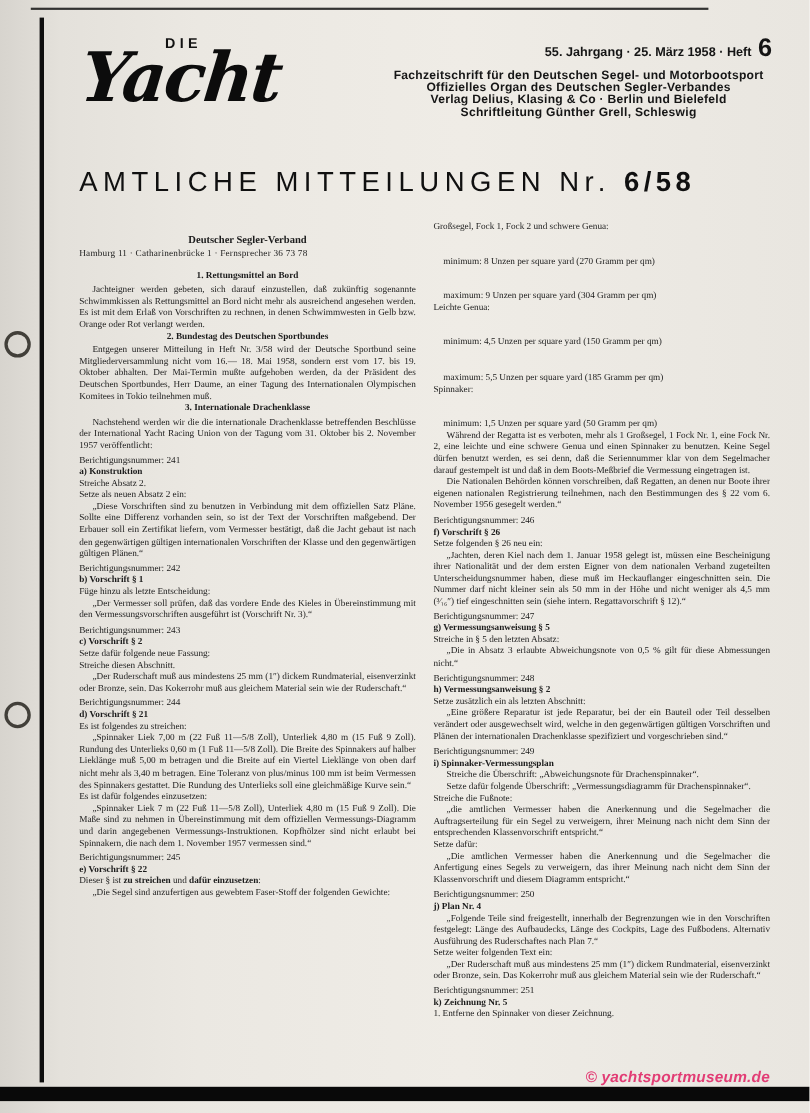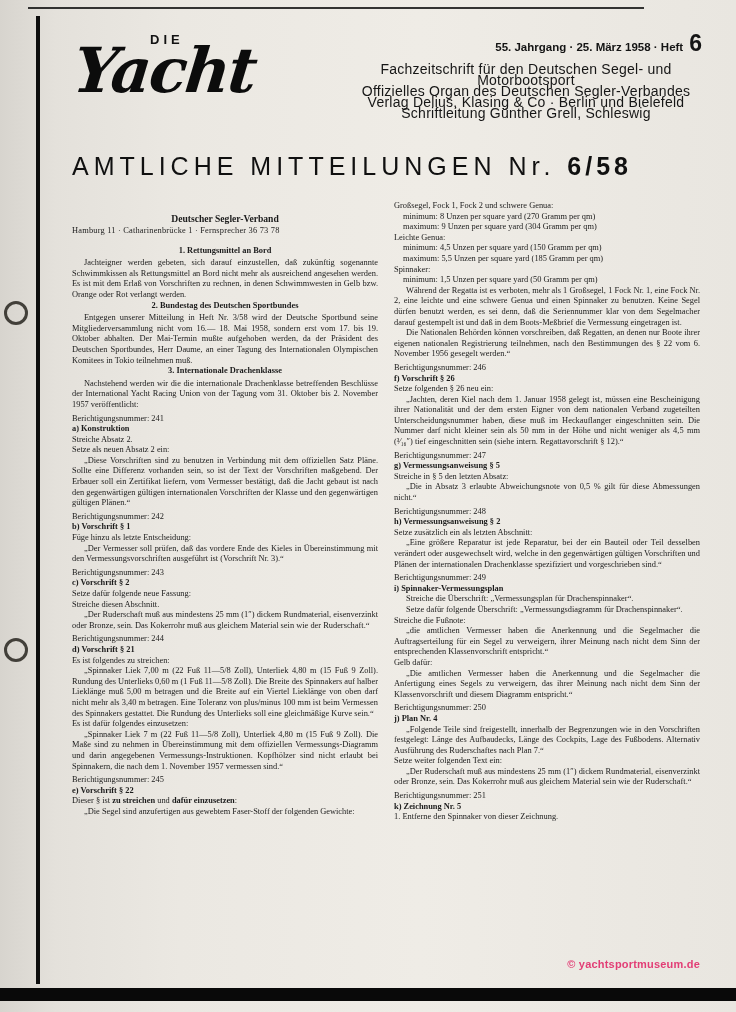--- a/index.html
+++ b/index.html
@@ -21,43 +21,43 @@
   .bottom-edge-bar { position:absolute; left:0; right:0; bottom:11px; height:13px; background:#090909; }
 
   
   .masthead { position:absolute; left:72px; top:18px; right:34px; height:112px; }
   .logo { position:absolute; left:2px; top:0; width:240px; }
   .logo-die { position:absolute; left:76px; top:14px; font-family:"Liberation Sans", sans-serif; font-weight:bold; font-size:13px; letter-spacing:4px; color:#121212; }
   .logo-yacht { display:block; margin-top:22px; font-family:"DejaVu Serif", serif; font-style:italic; font-weight:bold; font-size:62px; line-height:1.0; color:#0c0c0c; transform:skewX(-6deg); letter-spacing:-2px; }
   .mast-right { position:absolute; left:278px; right:0; top:14px; font-family:"Liberation Sans", sans-serif;text-align:center; }
   .issue-line { display:flex; justify-content:flex-end; align-items:baseline; gap:6px; font-size:11.5px; font-weight:bold; color:#141414; }
   .issue-number { font-size:23px; font-weight:bold; line-height:1; }
-  .publisher { margin-top:9px; font-size:14px; font-weight:normal; line-height:11px; letter-spacing:.25px; color:#161616; }
+  .publisher { margin-top:9px; font-size:11px; font-weight:bold; line-height:11px; letter-spacing:.25px; color:#161616; }
 
   
   .main-title { position:absolute; left:72px; top:152px; width:640px; font-family:"Liberation Sans", sans-serif; font-weight:normal; font-size:25px; letter-spacing:5px; white-space:nowrap; color:#101010; }
   .main-title b { font-weight:bold; letter-spacing:4px;margin-top:16px; }
 
   
   .columns { position:absolute; left:72px; top:201px; width:629px; display:flex; gap:16px; }
   .col { width:306px; font-size:8.4px; line-height:10.6px; text-align:justify; hyphens:auto; }
   .org { margin-bottom:9px; }
   .org-name { text-align:center; font-weight:bold; font-size:9.6px; line-height:12px;margin-top:12px; }
   .org-address { text-align:left; font-size:8.4px; letter-spacing:.2px; margin-top:1px; }
 
   .blk { margin:0; }
   .block-heading { text-align:center; font-weight:bold; margin-top:0; margin-bottom:2px; }
   .block-number-line { margin-top:3px;font-family:Liberation Serif, serif; }
   .block-bold-line { font-weight:bold; }
-  .block-line-indent { padding-left:9px; }
+  .block-line-indent { padding-left:9px;margin-top:21px; }
   .block-paragraph { text-indent:12px; }
   .block-mixed-line b { font-weight:bold; }
 
   
-  .watermark { position:absolute; right:36px; bottom:42px; font-family:"Liberation Sans", sans-serif; font-size:11px; font-weight:bold; color:#e23d75; letter-spacing:.2px; }
+  .watermark { position:absolute; right:36px; bottom:25px; font-family:"Liberation Sans", sans-serif; font-size:14px; font-weight:bold; color:#e23d75; letter-spacing:.2px;font-style:italic; }
 </style>
 </head>
 <body>
 
 <div class="top-edge-line"></div>
 <div class="left-margin-rule"></div>
 <div class="punch-hole hole-top"></div>
 <div class="punch-hole hole-bottom"></div>
 <div class="bottom-edge-bar"></div>
 
@@ -140,25 +140,25 @@
         <p class="blk block-number-line">Berichtigungsnummer: 247</p>
         <p class="blk block-bold-line">g) Vermessungsanweisung § 5</p>
         <p class="blk block-line">Streiche in § 5 den letzten Absatz:</p>
         <p class="blk block-paragraph">„Die in Absatz 3 erlaubte Abweichungsnote von 0,5 % gilt für diese Abmessungen nicht.“</p>
         <p class="blk block-number-line">Berichtigungsnummer: 248</p>
         <p class="blk block-bold-line">h) Vermessungsanweisung § 2</p>
         <p class="blk block-line">Setze zusätzlich ein als letzten Abschnitt:</p>
         <p class="blk block-paragraph">„Eine größere Reparatur ist jede Reparatur, bei der ein Bauteil oder Teil desselben verändert oder ausgewechselt wird, welche in den gegenwärtigen gültigen Vorschriften und Plänen der internationalen Drachenklasse spezifiziert und vorgeschrieben sind.“</p>
         <p class="blk block-number-line">Berichtigungsnummer: 249</p>
         <p class="blk block-bold-line">i) Spinnaker-Vermessungsplan</p>
-        <p class="blk block-paragraph">Streiche die Überschrift: „Vermessungsplan für Drachenspinnaker“.</p>
+        <p class="blk block-paragraph">Streiche die Überschrift: „Abweichungsnote für Drachenspinnaker“.</p>
         <p class="blk block-paragraph">Setze dafür folgende Überschrift: „Vermessungsdiagramm für Drachenspinnaker“.</p>
         <p class="blk block-line">Streiche die Fußnote:</p>
         <p class="blk block-paragraph">„die amtlichen Vermesser haben die Anerkennung und die Segelmacher die Auftragserteilung für ein Segel zu verweigern, ihrer Meinung nach nicht dem Sinn der entsprechenden Klassenvorschrift entspricht.“</p>
-        <p class="blk block-line">Gelb dafür:</p>
+        <p class="blk block-line">Setze dafür:</p>
         <p class="blk block-paragraph">„Die amtlichen Vermesser haben die Anerkennung und die Segelmacher die Anfertigung eines Segels zu verweigern, das ihrer Meinung nach nicht dem Sinn der Klassenvorschrift und diesem Diagramm entspricht.“</p>
         <p class="blk block-number-line">Berichtigungsnummer: 250</p>
         <p class="blk block-bold-line">j) Plan Nr. 4</p>
         <p class="blk block-paragraph">„Folgende Teile sind freigestellt, innerhalb der Begrenzungen wie in den Vorschriften festgelegt: Länge des Aufbaudecks, Länge des Cockpits, Lage des Fußbodens. Alternativ Ausführung des Ruderschaftes nach Plan 7.“</p>
         <p class="blk block-line">Setze weiter folgenden Text ein:</p>
         <p class="blk block-paragraph">„Der Ruderschaft muß aus mindestens 25 mm (1″) dickem Rundmaterial, eisenverzinkt oder Bronze, sein. Das Kokerrohr muß aus gleichem Material sein wie der Ruderschaft.“</p>
         <p class="blk block-number-line">Berichtigungsnummer: 251</p>
         <p class="blk block-bold-line">k) Zeichnung Nr. 5</p>
         <p class="blk block-line">1. Entferne den Spinnaker von dieser Zeichnung.</p>
       </div>

